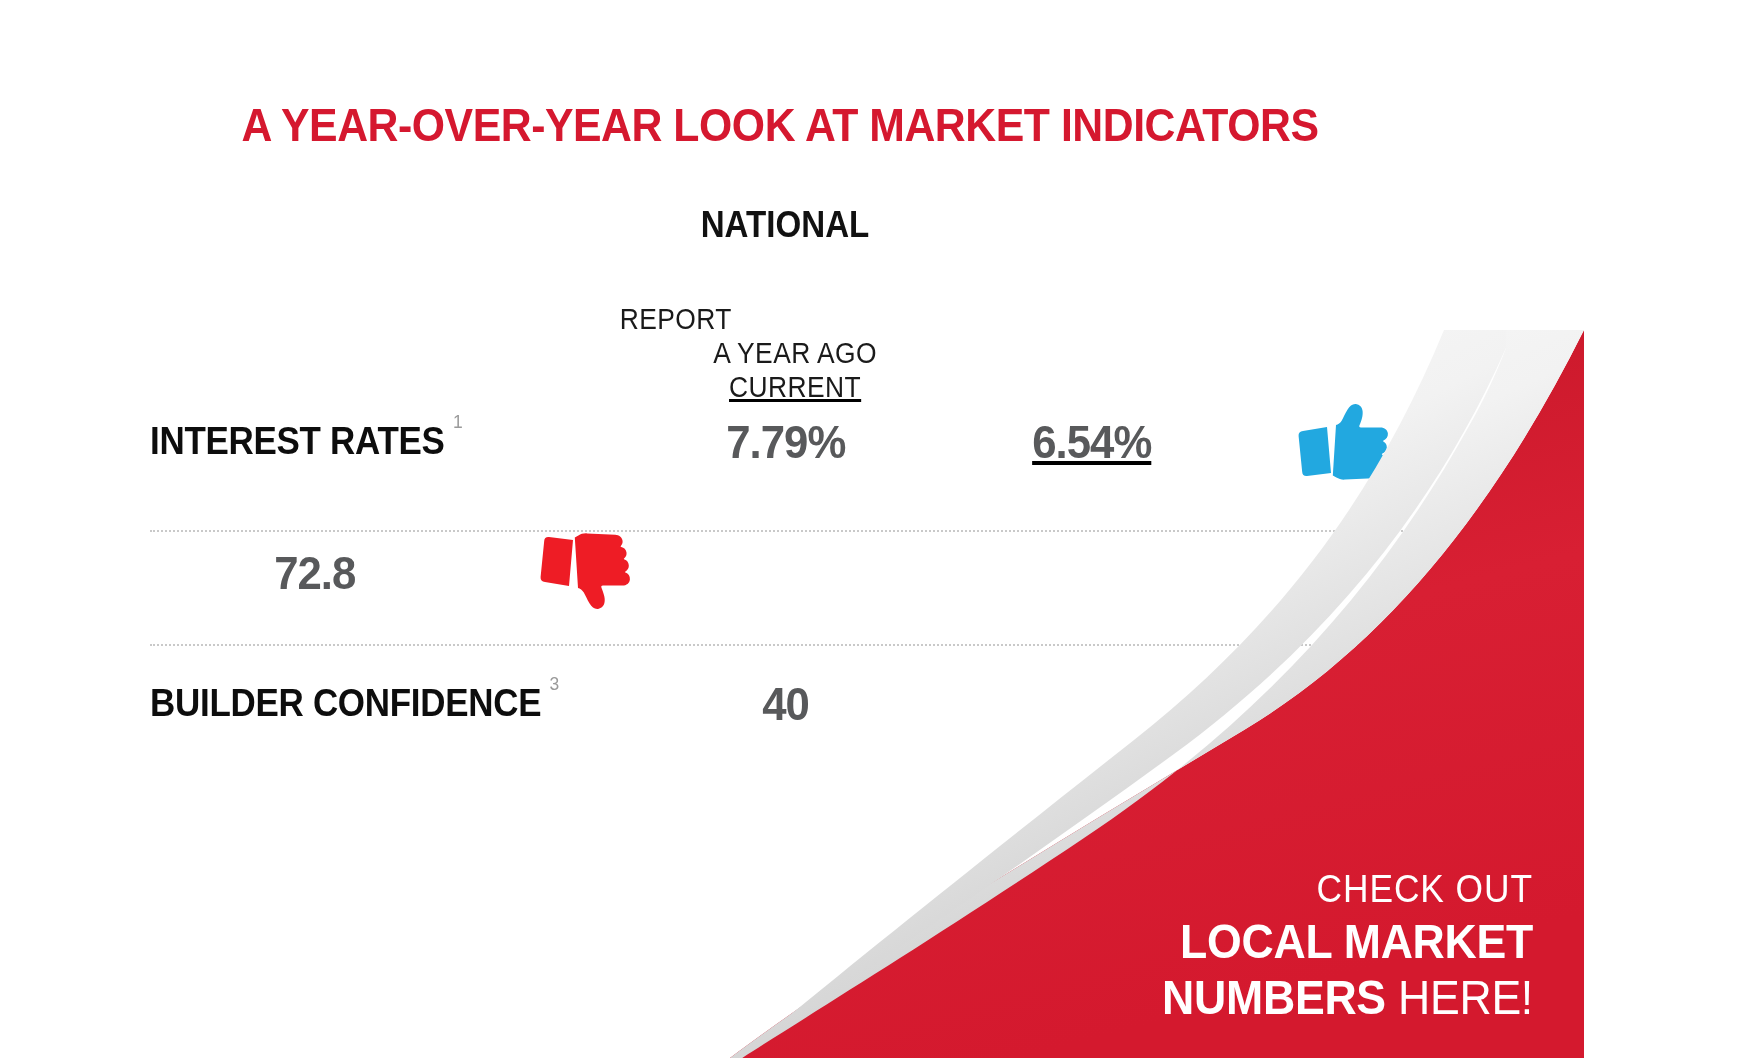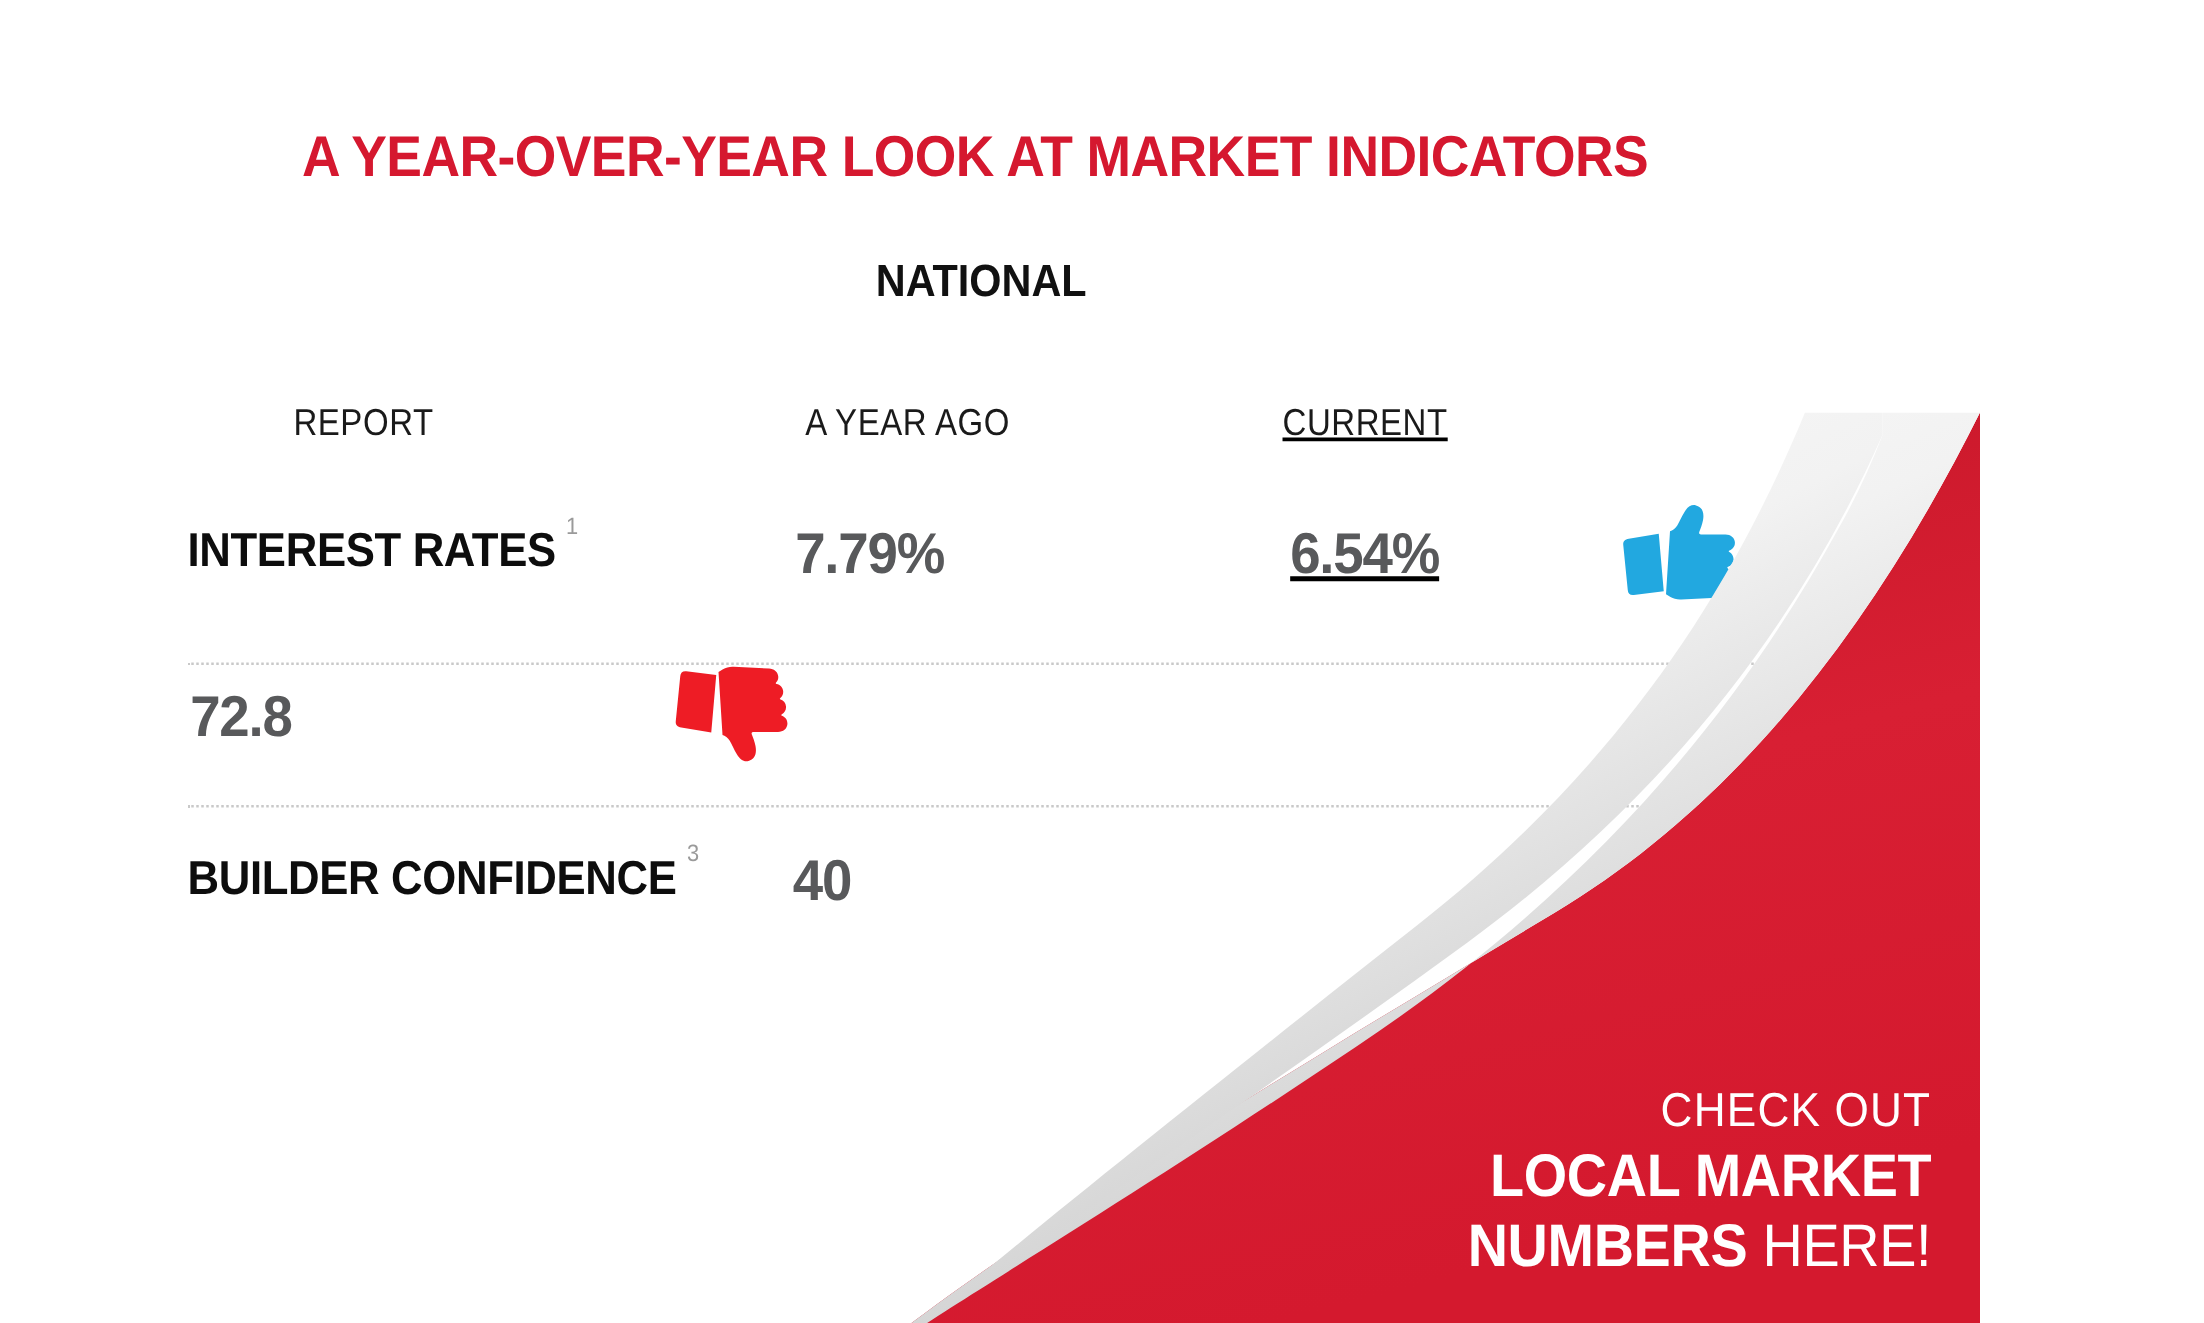--- a/index.html
+++ b/index.html
@@ -61,34 +61,36 @@
   }
 
   .row {
     position: relative;
     display: flex;
     align-items: center;
   }
 
   .head-row {
     height: 74px;
+    flex-direction: column;
   }
 
   .data-row {
     height: 131px;
   }
 
   .col-report {
     width: 520px;
     display: flex;
     align-items: flex-start;
   }
   .col-year {
     width: 330px;
     display: flex;
+    justify-content: center;
   }
   .col-current {
     width: 330px;
     display: flex;
     justify-content: center;
     text-decoration: underline;
   }
   .col-icon {
     width: 210px;
     display: flex;
@@ -160,21 +162,21 @@
     bottom: 0;
     width: 1100px;
     height: 740px;
     pointer-events: none;
   }
   .curl-wrap svg { display: block; }
 
   
   .cta {
     position: absolute;
-    right: 39px;
+    right: 51px;
     bottom: 48px;
     width: 420px;
     text-align: right;
     color: #ffffff;
     line-height: 1.0;
   }
   .cta-line1 {
     font-size: 38px;
     font-weight: normal;
     letter-spacing: 1px;

